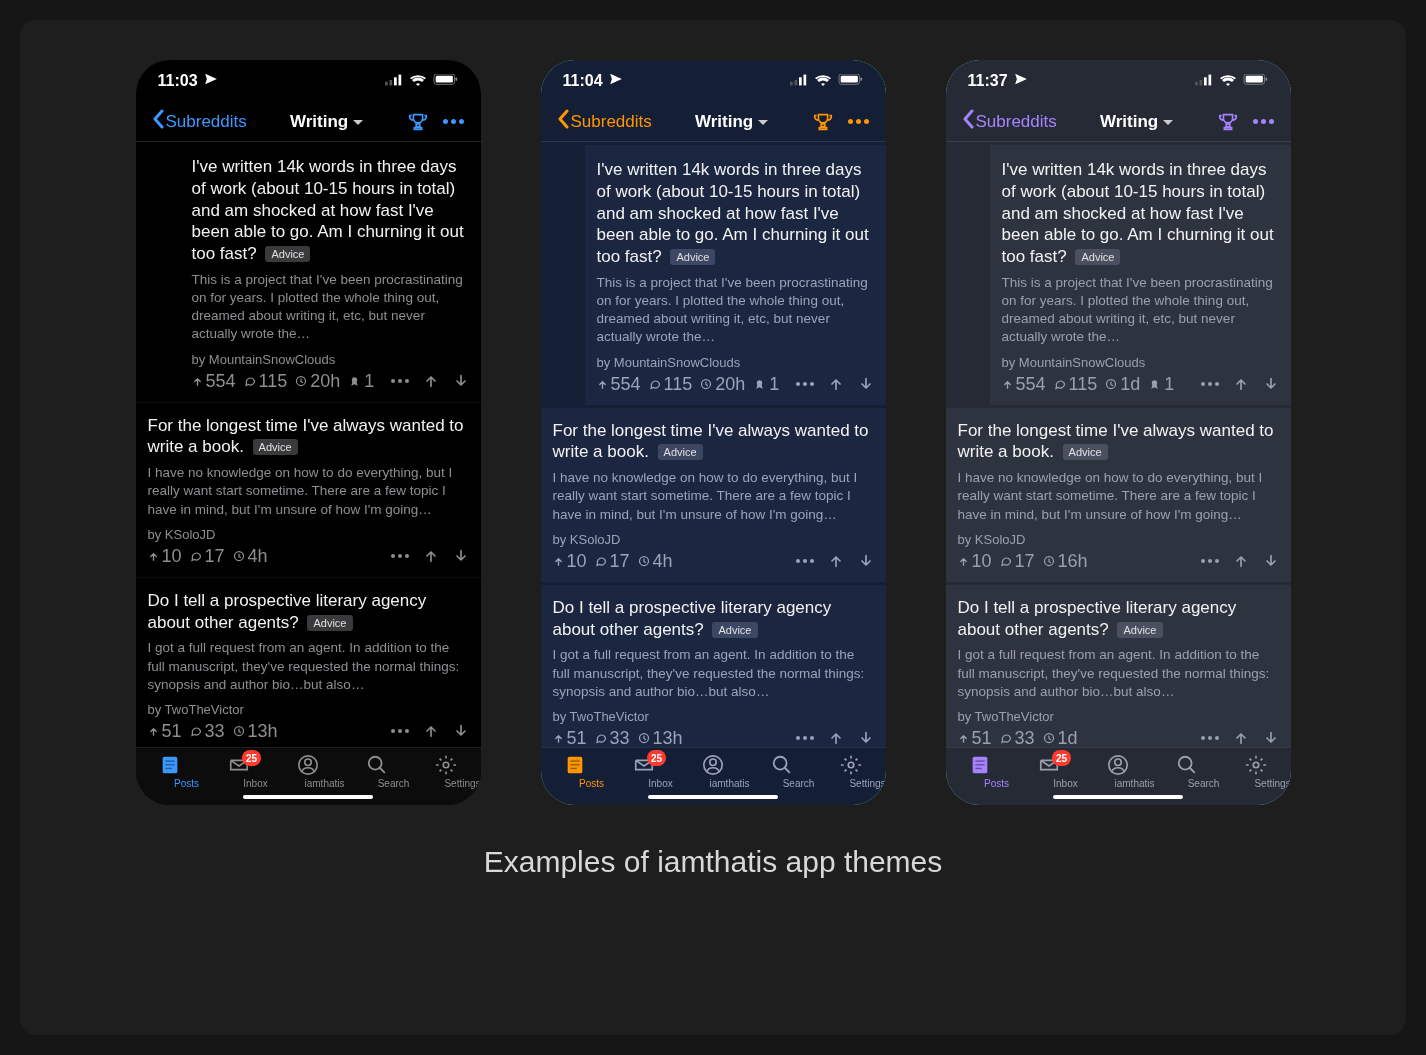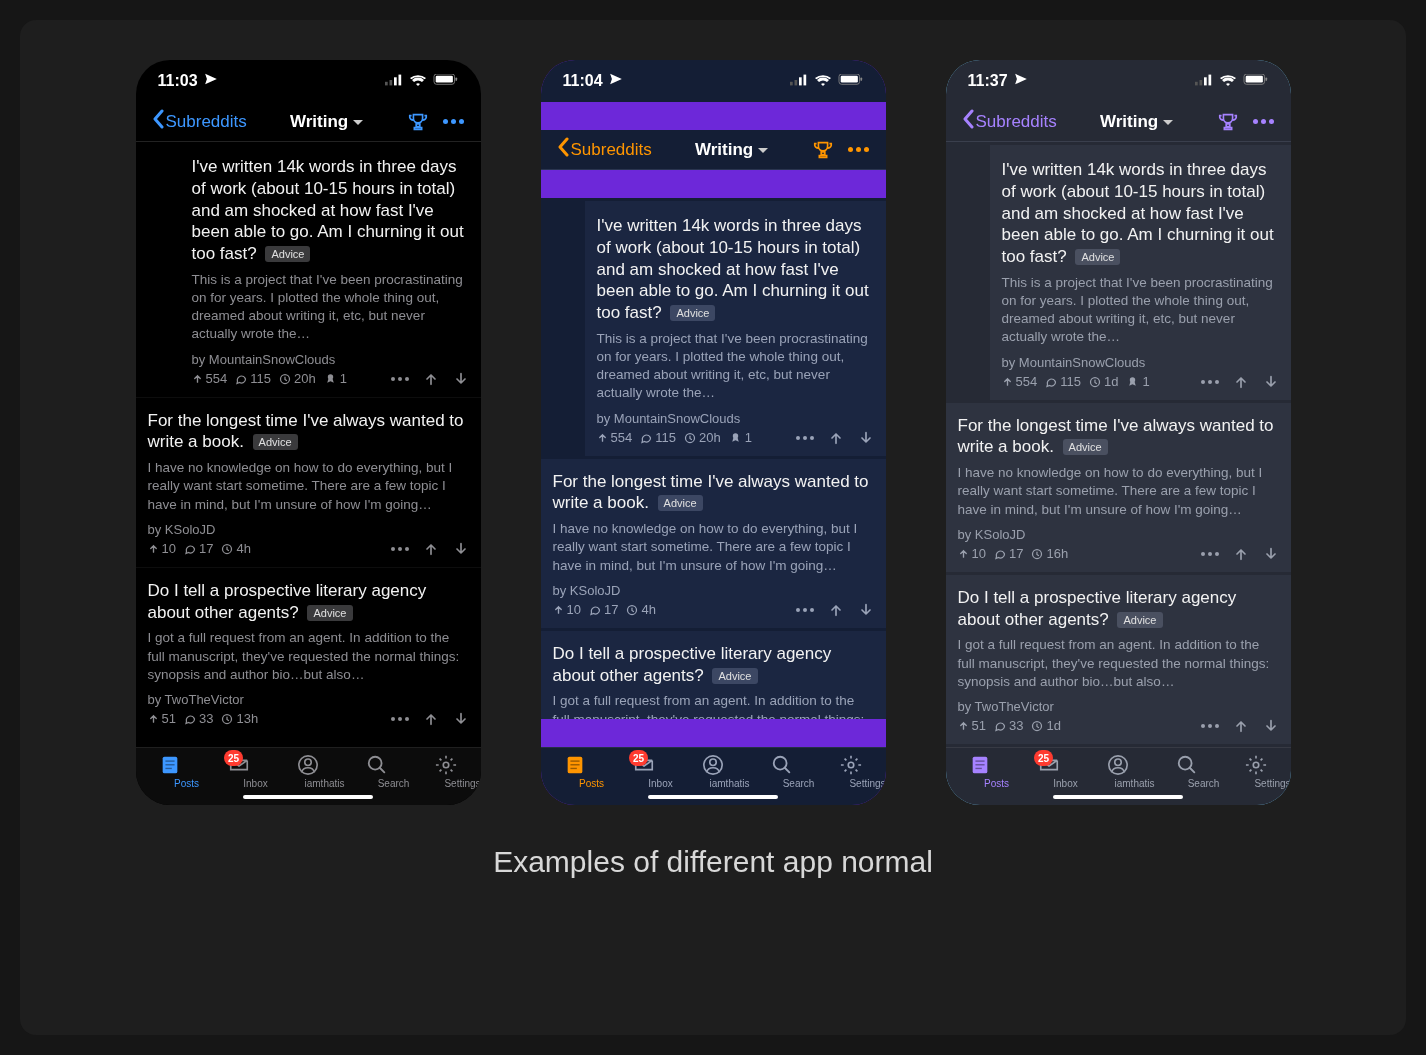--- a/index.html
+++ b/index.html
@@ -85,42 +85,42 @@
     vertical-align: 1px;
   }
   .excerpt { font-size:13.5px; line-height:1.35; margin-top:6px; }
   .byline { font-size:13px; margin-top:8px; }
   .metarow {
     display:flex;
     justify-content:space-between;
     align-items:center;
     margin-top:4px;
   }
-  .stats { display:flex; align-items:flex-start; gap:8px; font-size:13px; }
+  .stats { display:flex; align-items:flex-start; gap:8px; font-size:18px; }
   .stat { display:inline-flex; align-items:center; gap:3px; }
   .actions { display:flex; align-items:center; gap:14px; }
   .actdots { display:flex; gap:3px; }
   .actdots span { width:4px; height:4px; border-radius:50%; display:inline-block; }
   .arrow { width:16px; height:16px; display:inline-flex; }
 
   
   .tabbar {
     display:flex;
     justify-content:space-around;
     align-items: flex-start;
     height: 58px;
     padding-top:6px;
     border-top: 1px solid rgba(255,255,255,0.08);
     position: relative;
   }
   .tab { display:flex; flex-direction:column; align-items:center; gap:2px; width:64px; position:relative;}
   .tab .tlabel { font-size:10px;margin-left:33px; }
   .tab svg { width:22px; height:22px; }
   .badge {
-    position:absolute; top:-4px; right:28px;
+    position:absolute; top:-4px; right:10px;
     background:#ff3b30; color:#fff;
     border-radius:9px; min-width:18px; height:16px;
     font-size:10px; font-weight:700;
     display:flex; align-items:center; justify-content:center;
     padding:0 4px;
   }
   .home-indicator {
     position:absolute; bottom:6px; left:50%; transform:translateX(-50%);
     width:130px; height:4px; border-radius:3px; background:#fff;
   }
@@ -132,21 +132,21 @@
   .t0 .MUTEBG span { background:#8e8e93; }
   .t0 .card { background:#000; }
   .t0 .flair { background:#3a3a3c; }
   .t0 .excerpt, .t0 .byline, .t0 .stats { color:#8e8e93; }
   .t0 .tabbar { background:#0c0c0c; }
   .t0 .tlabel { color:#8e8e93; }
   .t0 .tab.active .tlabel { color:#3d97ff; }
   .t0 .navbar { border-bottom:1px solid #222; background:#000;}
 
   
-  .t1 { background:#6d28d9;gap:28px; }
+  .t1 { background:#5eead4; }
   .t1 .statusbar, .t1 .navbar { background:#141e35; }
   .t1 .ACC { color:#ff9500; }
   .t1 .ACCBG span { background:#ff9500; }
   .t1 .MUTEBG span { background:#9aa3b8; }
   .t1 .card { background:#1b2641; }
   .t1 .feed { background:#141e35; }
   .t1 .card { border-top:3px solid #141e35; }
   .t1 .flair { background:#3c4763; }
   .t1 .excerpt, .t1 .byline, .t1 .stats { color:#9aa3b8; }
   .t1 .tabbar { background:#141e35; }
@@ -850,14 +850,14 @@
               <circle cx="12" cy="12" r="3" fill="none" stroke="#9aa0ad" stroke-width="1.8"></circle>
               <path fill="none" stroke="#9aa0ad" stroke-width="1.8" d="M12 2v3M12 19v3M4 12H1M23 12h-3M5 5l2 2M17 17l2 2M19 5l-2 2M7 17l-2 2"></path>
             </svg>
 
       <span class="tlabel">Settings</span>
     </div>
       <div class="home-indicator"></div>
     </div>
   </div>
     </div>
-  <div class="caption">Examples of different app normal</div>
+  <div class="caption">Examples of iamthatis app themes</div>
 </div>
 
 </body></html>

